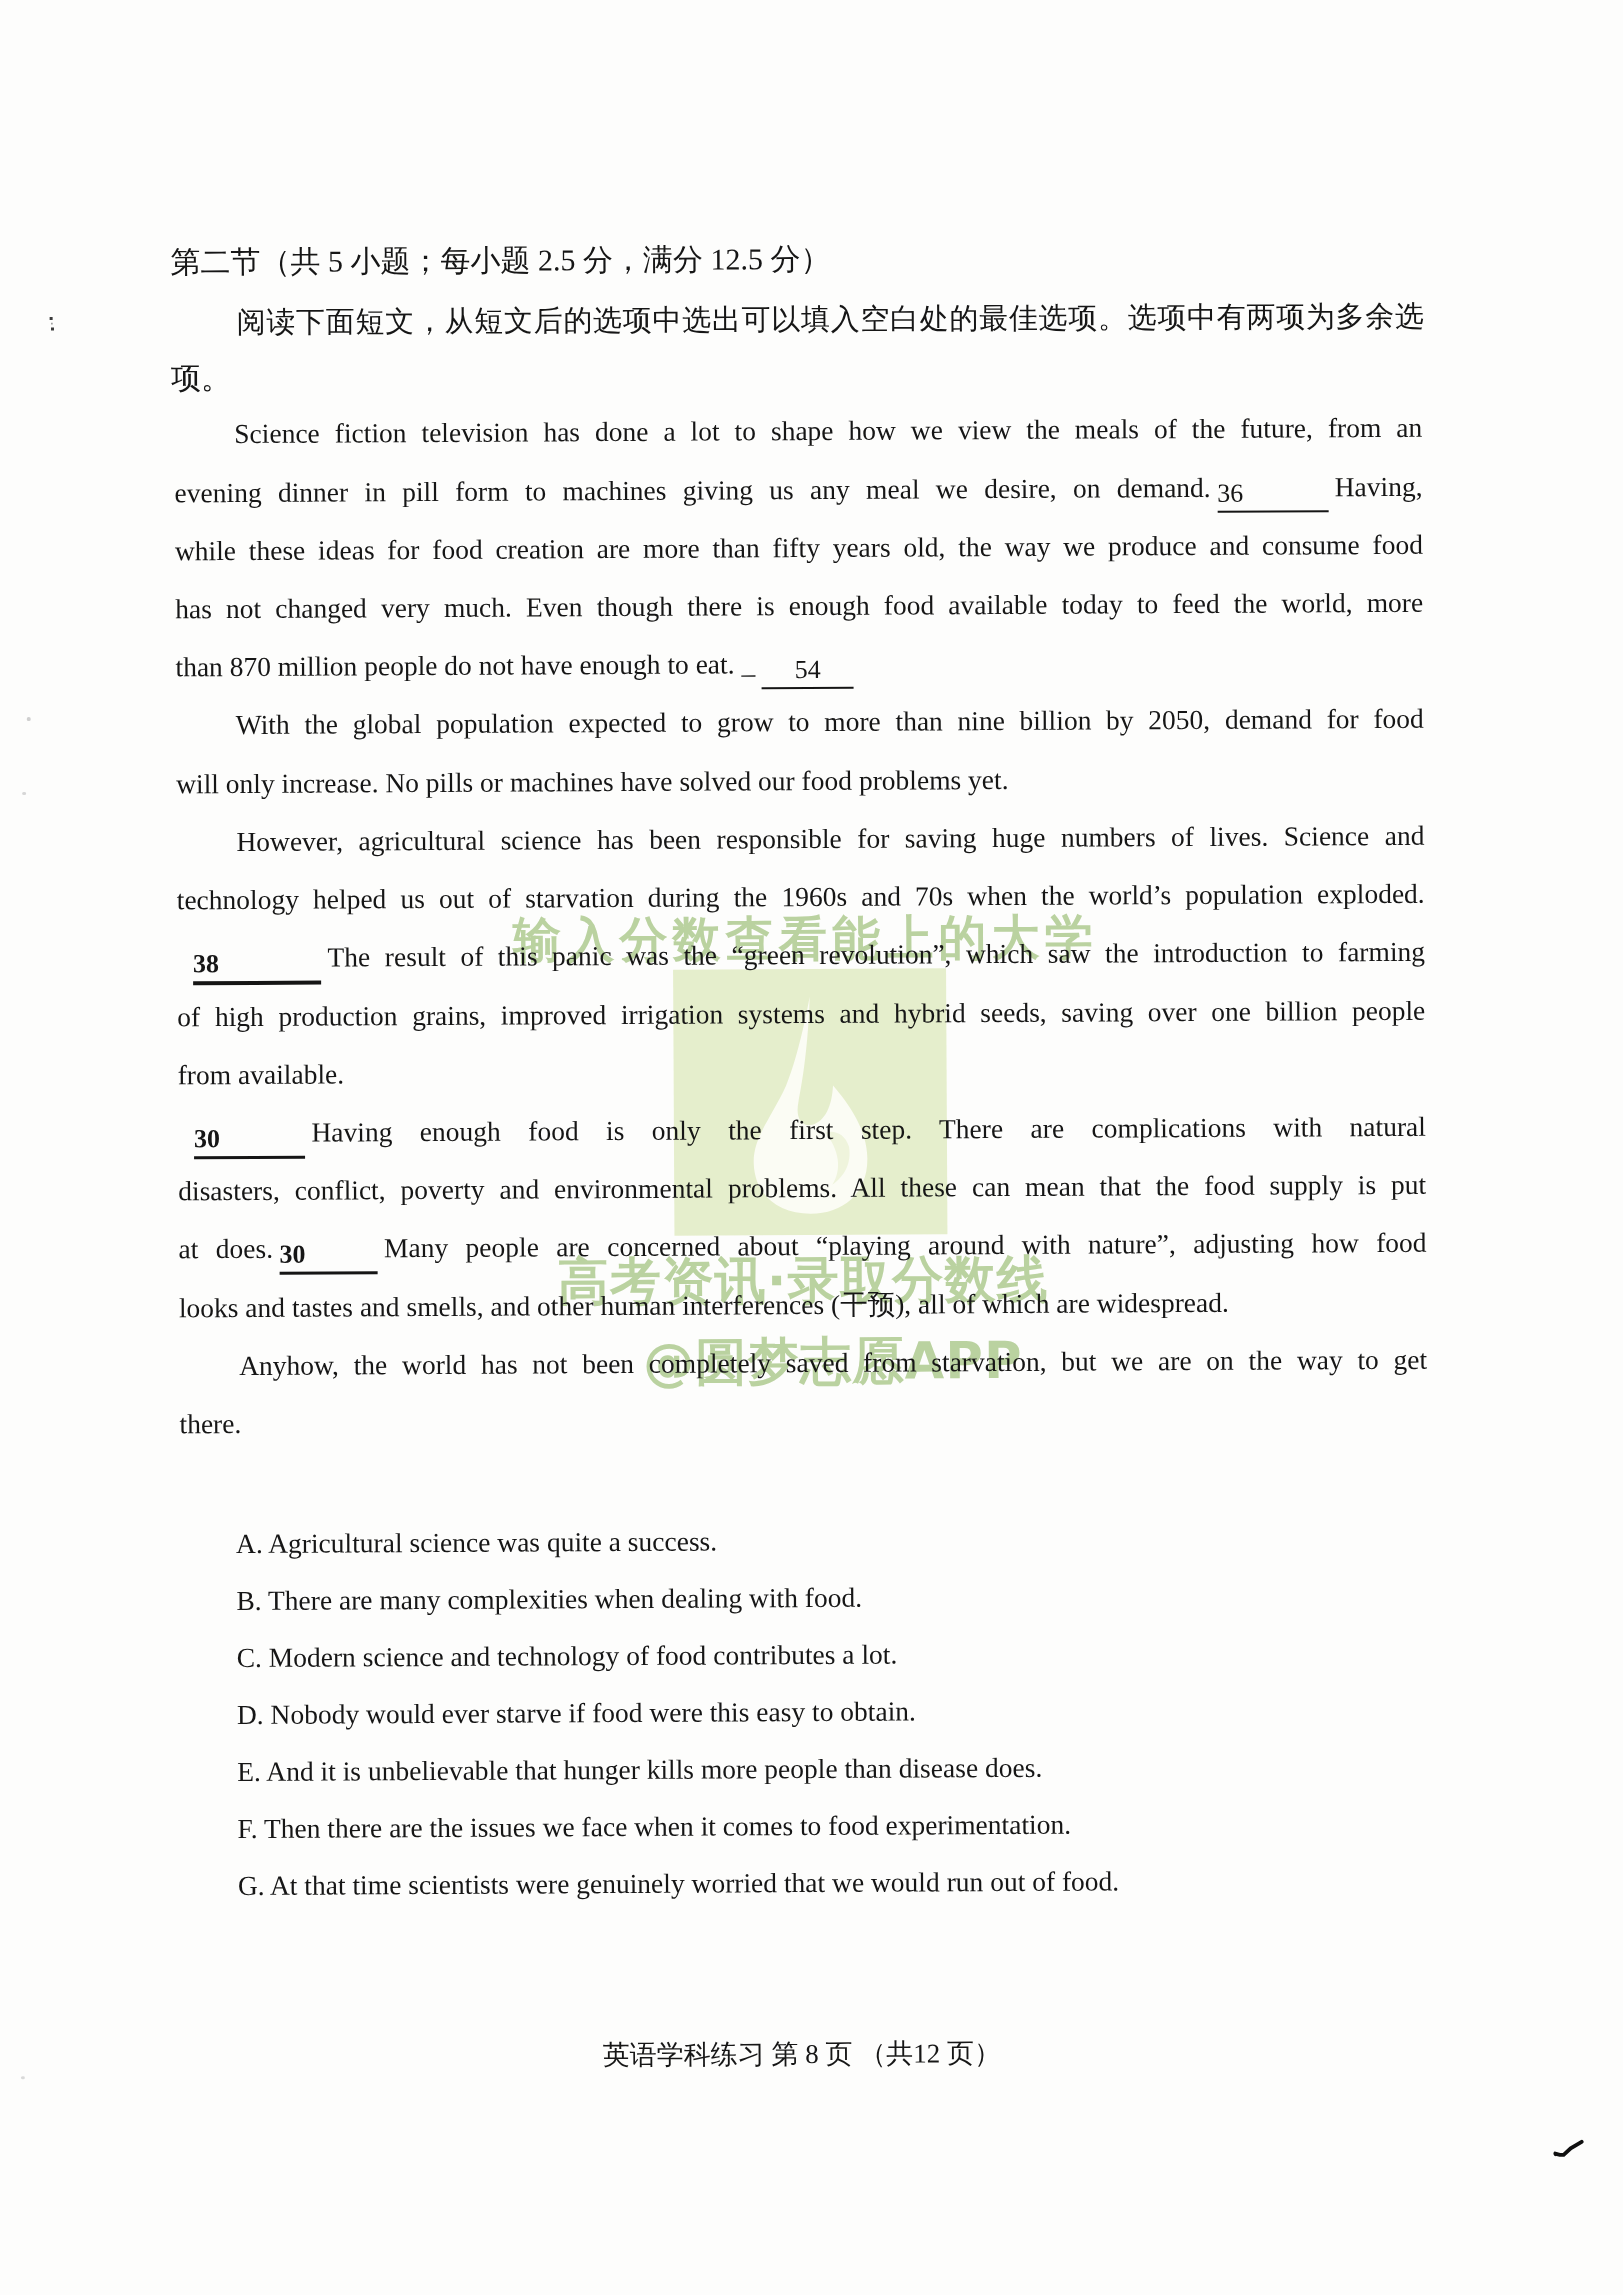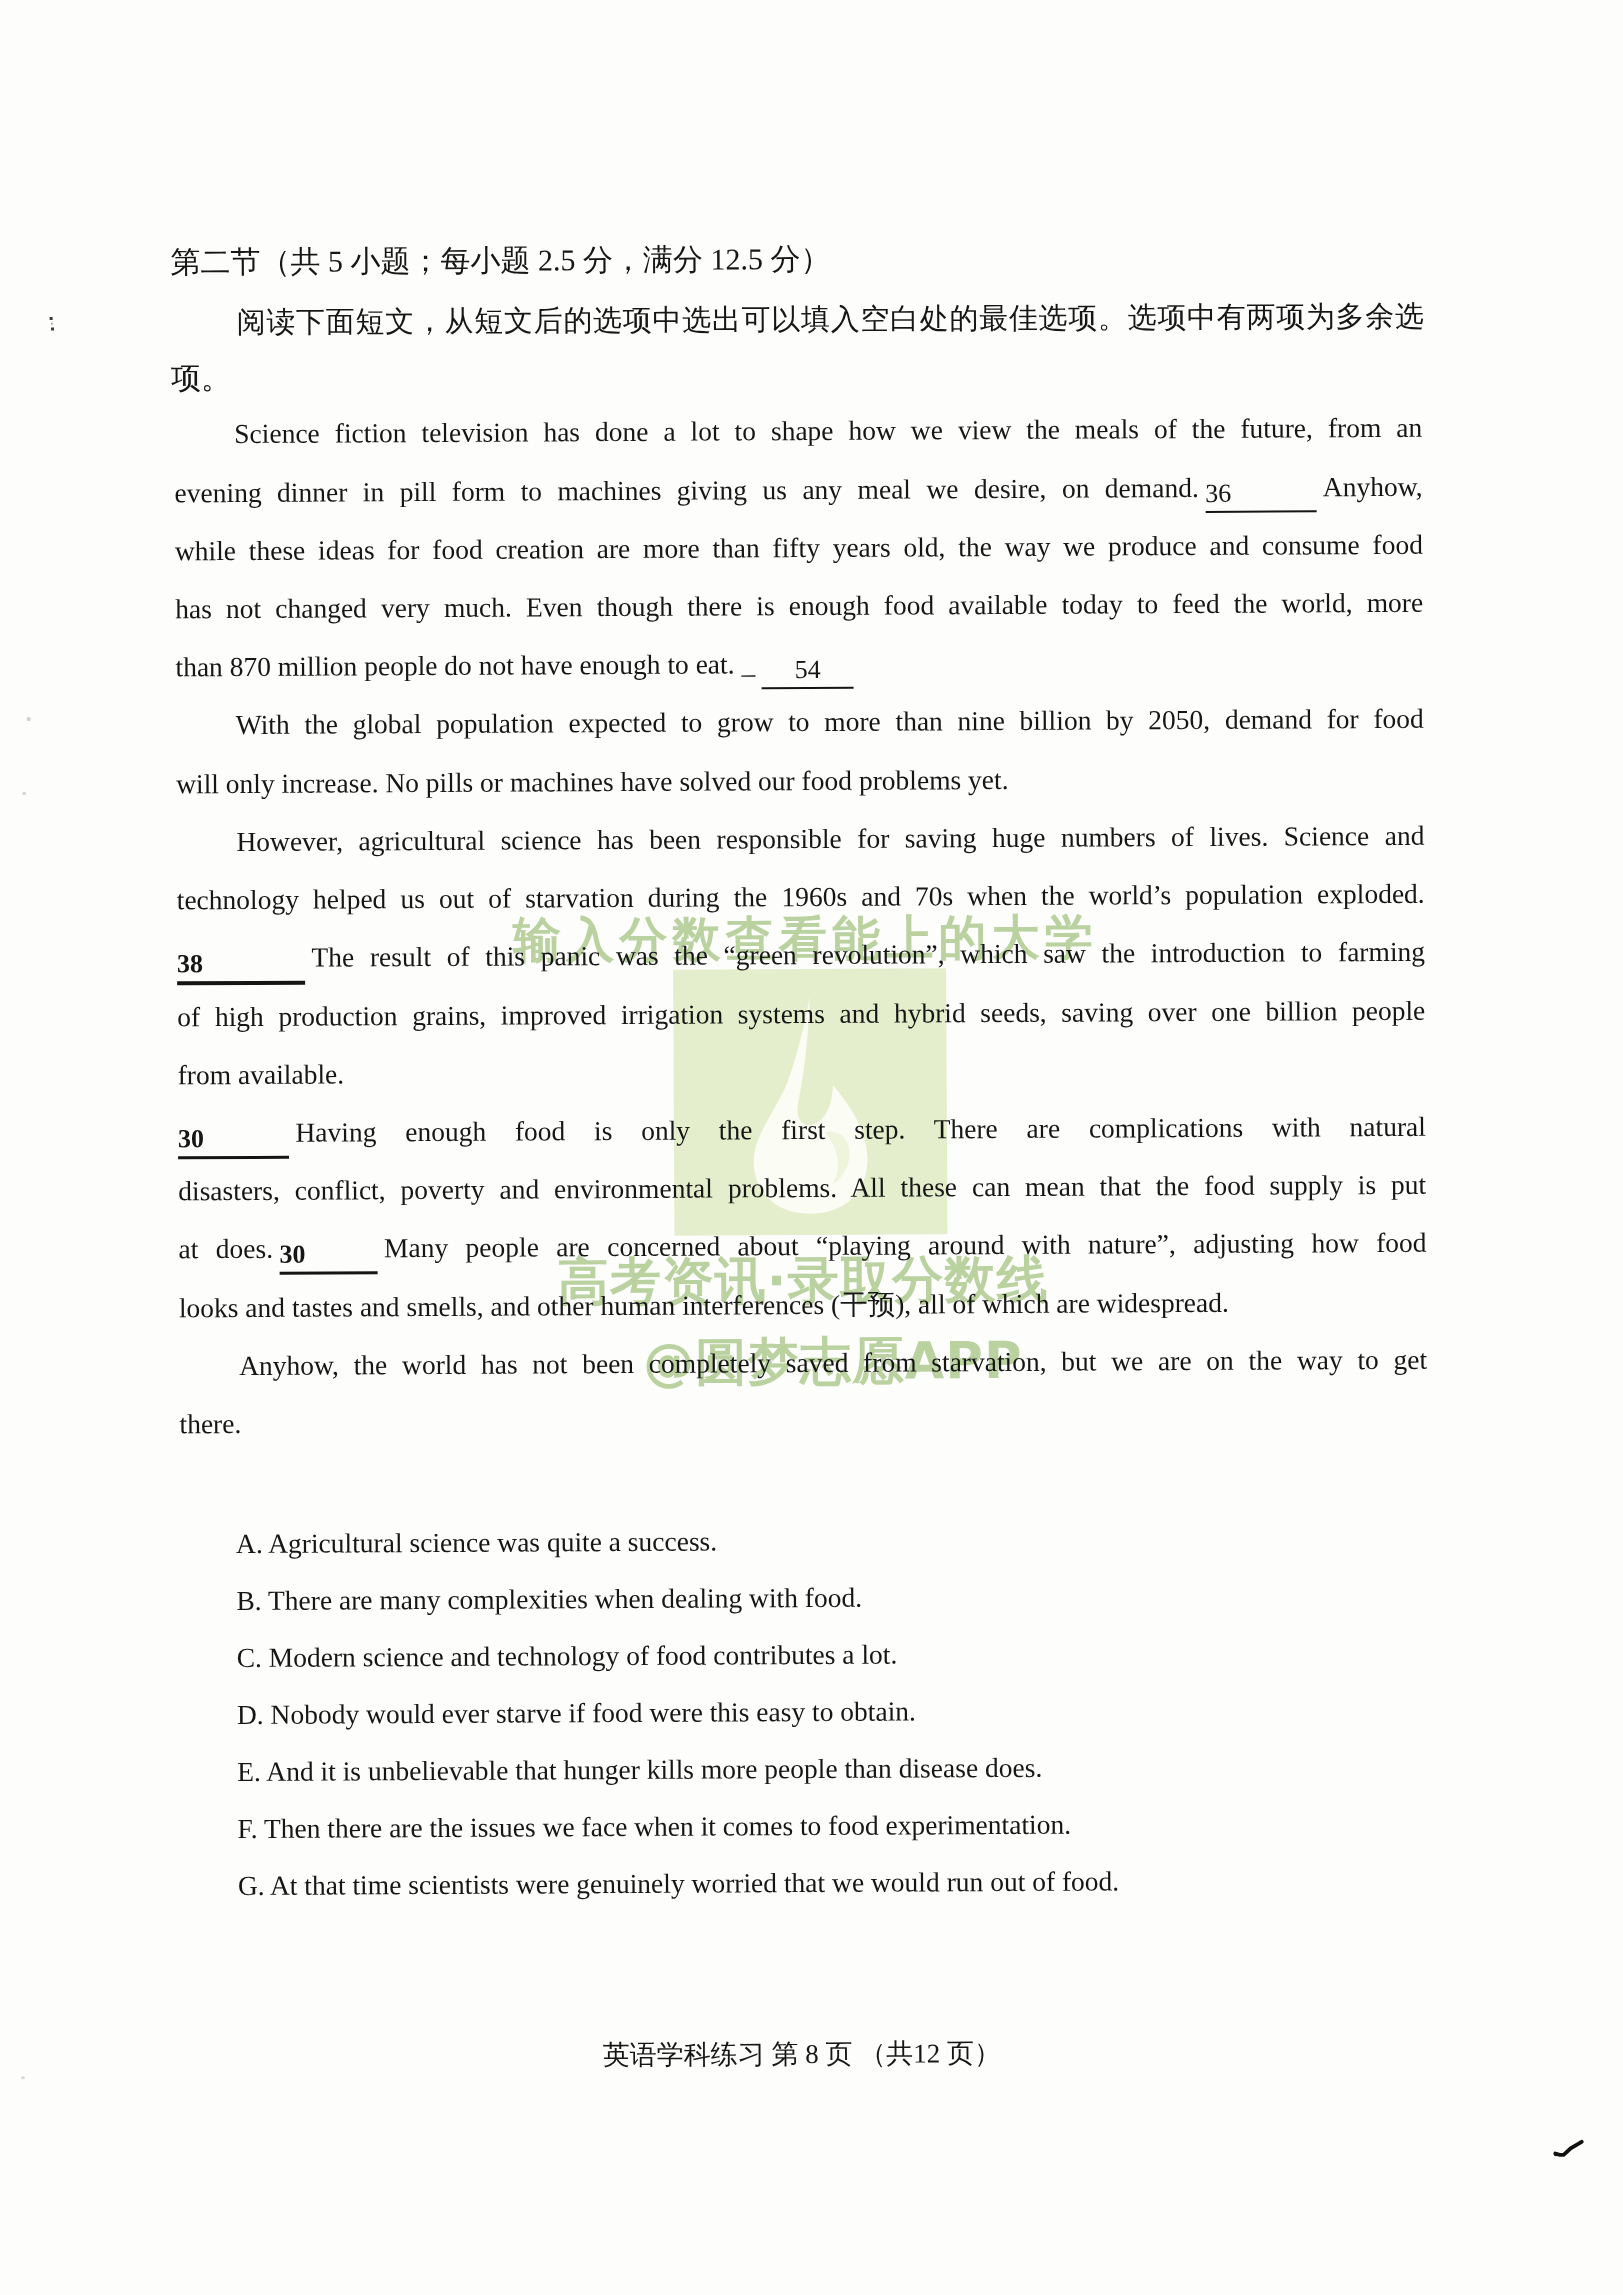--- a/index.html
+++ b/index.html
@@ -33,21 +33,21 @@
   .pline{
     position:absolute;left:178px;width:1248px;height:58px;line-height:58px;
     font-size:27.5px;box-sizing:border-box;white-space:nowrap;
   }
   .pline.just{text-align:justify;text-align-last:justify;white-space:normal;}
   .pline.ind{padding-left:60px;}
   .blank{
     display:inline-block;text-align:center;vertical-align:-5.2px;
     border-bottom:2.6px solid #151515;margin:0 6.5px;line-height:33px;height:35px;
   }
-  .blank:first-child{margin-left:0;}
+  .blank:first-child{margin-left:16px;}
   .bnum{font-size:26px;}
   .blank.bold{font-weight:bold;}
   .opt{
     position:absolute;left:234px;height:57px;line-height:57px;
     font-size:27.5px;white-space:nowrap;
   }
   .footer{
     position:absolute;left:0;right:0;top:2025px;height:59px;line-height:59px;
     text-align:center;font-size:27px;transform:translateX(-14.4px);white-space:nowrap;
   }
@@ -88,21 +88,21 @@
     <div class="wm t3">@圆梦志愿APP</div>
   </div>
 
   <div class="ink">
     <div class="zh hdr">第二节（共 5 小题；每小题 2.5 分，满分 12.5 分）</div>
     <div class="zh intro1">阅读下面短文，从短文后的选项中选出可以填入空白处的最佳选项。选项中有两项为多余选</div>
     <div class="zh intro2">项。</div>
 
     <div id="passage">
         <div class="pline just ind" style="top: 402px;"><span>Science fiction television has done a lot to shape how we view the meals of the future, from an</span></div>
-        <div class="pline just" style="top: 461px;"><span>evening dinner in pill form to machines giving us any meal we desire, on demand.</span><span class="blank" style="width: 111px; border-bottom-width: 2.6px;"><span class="bnum">36</span></span><span>Anyhow,</span></div>
+        <div class="pline just" style="top: 461px;"><span>evening dinner in pill form to machines giving us any meal we desire, on demand.</span><span class="blank" style="width: 111px; border-bottom-width: 2.6px;"><span class="bnum">36</span></span><span>Having,</span></div>
         <div class="pline just" style="top: 519px;"><span>while these ideas for food creation are more than fifty years old, the way we produce and consume food</span></div>
         <div class="pline just" style="top: 577px;"><span>has not changed very much. Even though there is enough food available today to feed the world, more</span></div>
         <div class="pline" style="top: 635px;"><span>than 870 million people do not have enough to eat. _</span><span class="blank" style="width: 92px; border-bottom-width: 2.6px;"><span class="bnum">54</span></span></div>
         <div class="pline just ind" style="top: 693px;"><span>With the global population expected to grow to more than nine billion by 2050, demand for food</span></div>
         <div class="pline" style="top: 752px;"><span>will only increase. No pills or machines have solved our food problems yet.</span></div>
         <div class="pline just ind" style="top: 810px;"><span>However, agricultural science has been responsible for saving huge numbers of lives. Science and</span></div>
         <div class="pline just" style="top: 868px;"><span>technology helped us out of starvation during the 1960s and 70s when the world’s population exploded.</span></div>
         <div class="pline just" style="top: 926px;"><span class="blank bold" style="width: 128px; border-bottom-width: 4.6px;"><span class="bnum">38</span></span><span>The result of this panic was the “green revolution”, which saw the introduction to farming</span></div>
         <div class="pline just" style="top: 985px;"><span>of high production grains, improved irrigation systems and hybrid seeds, saving over one billion people</span></div>
         <div class="pline" style="top: 1043px;"><span>from available.</span></div>

